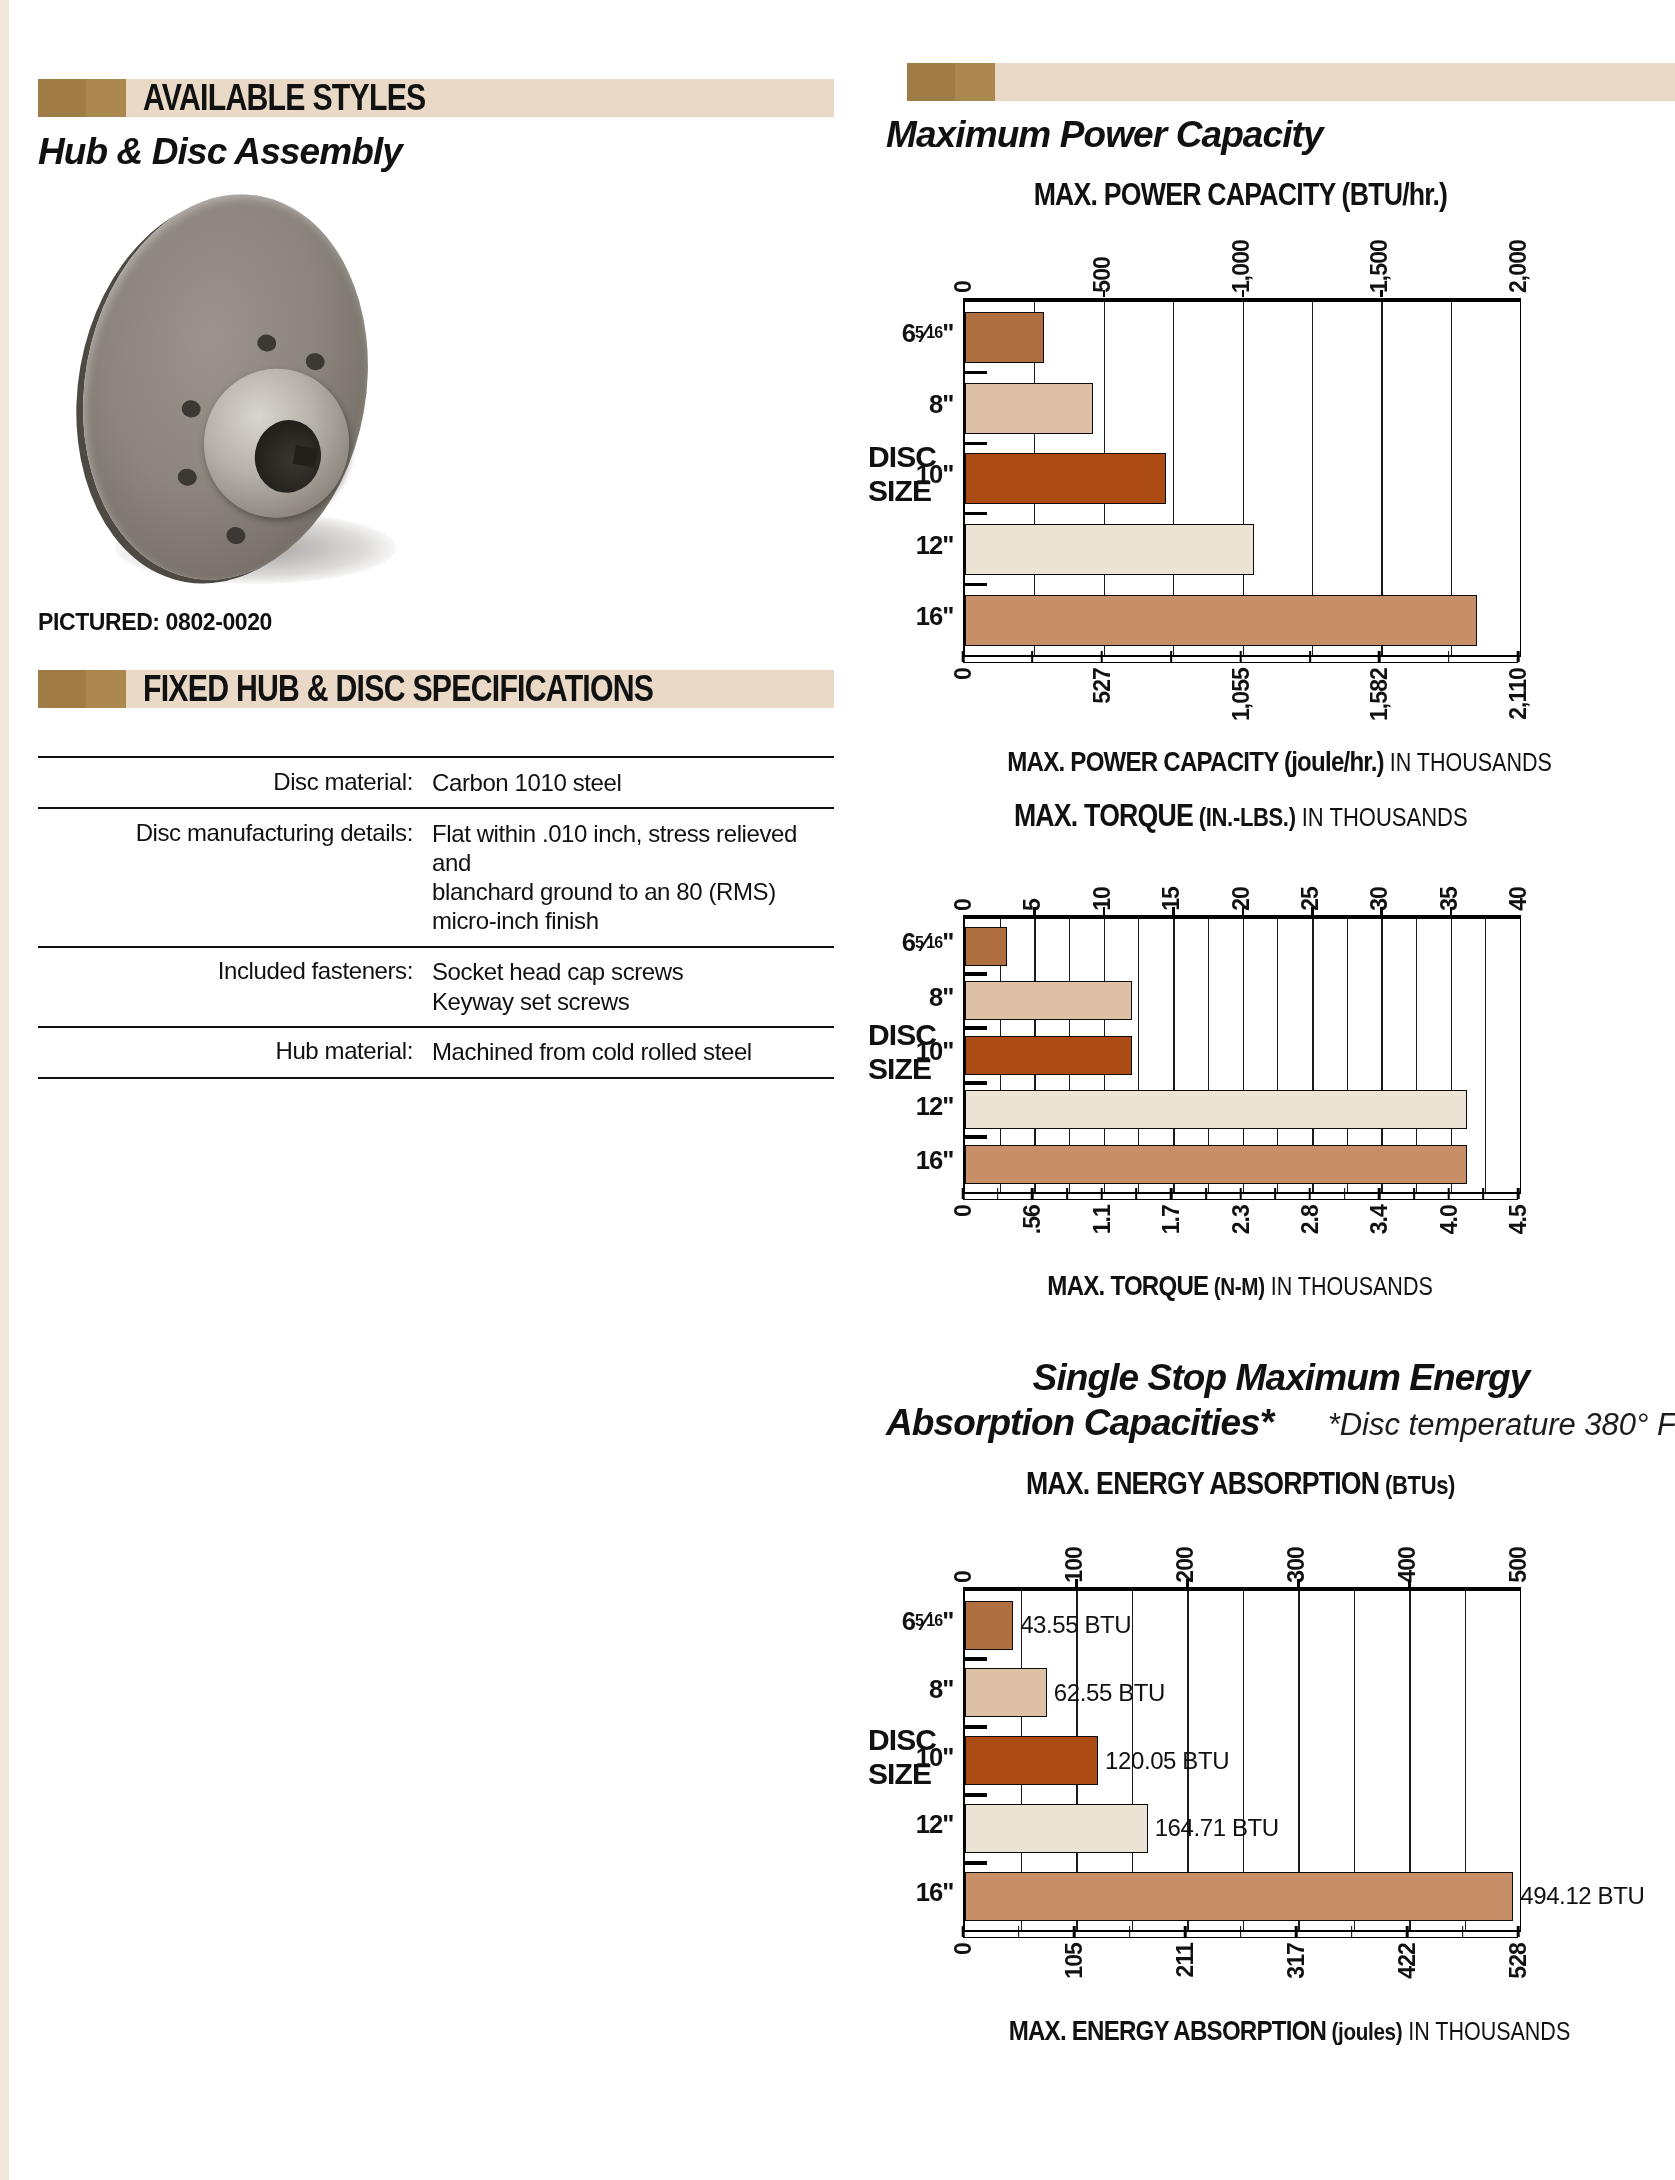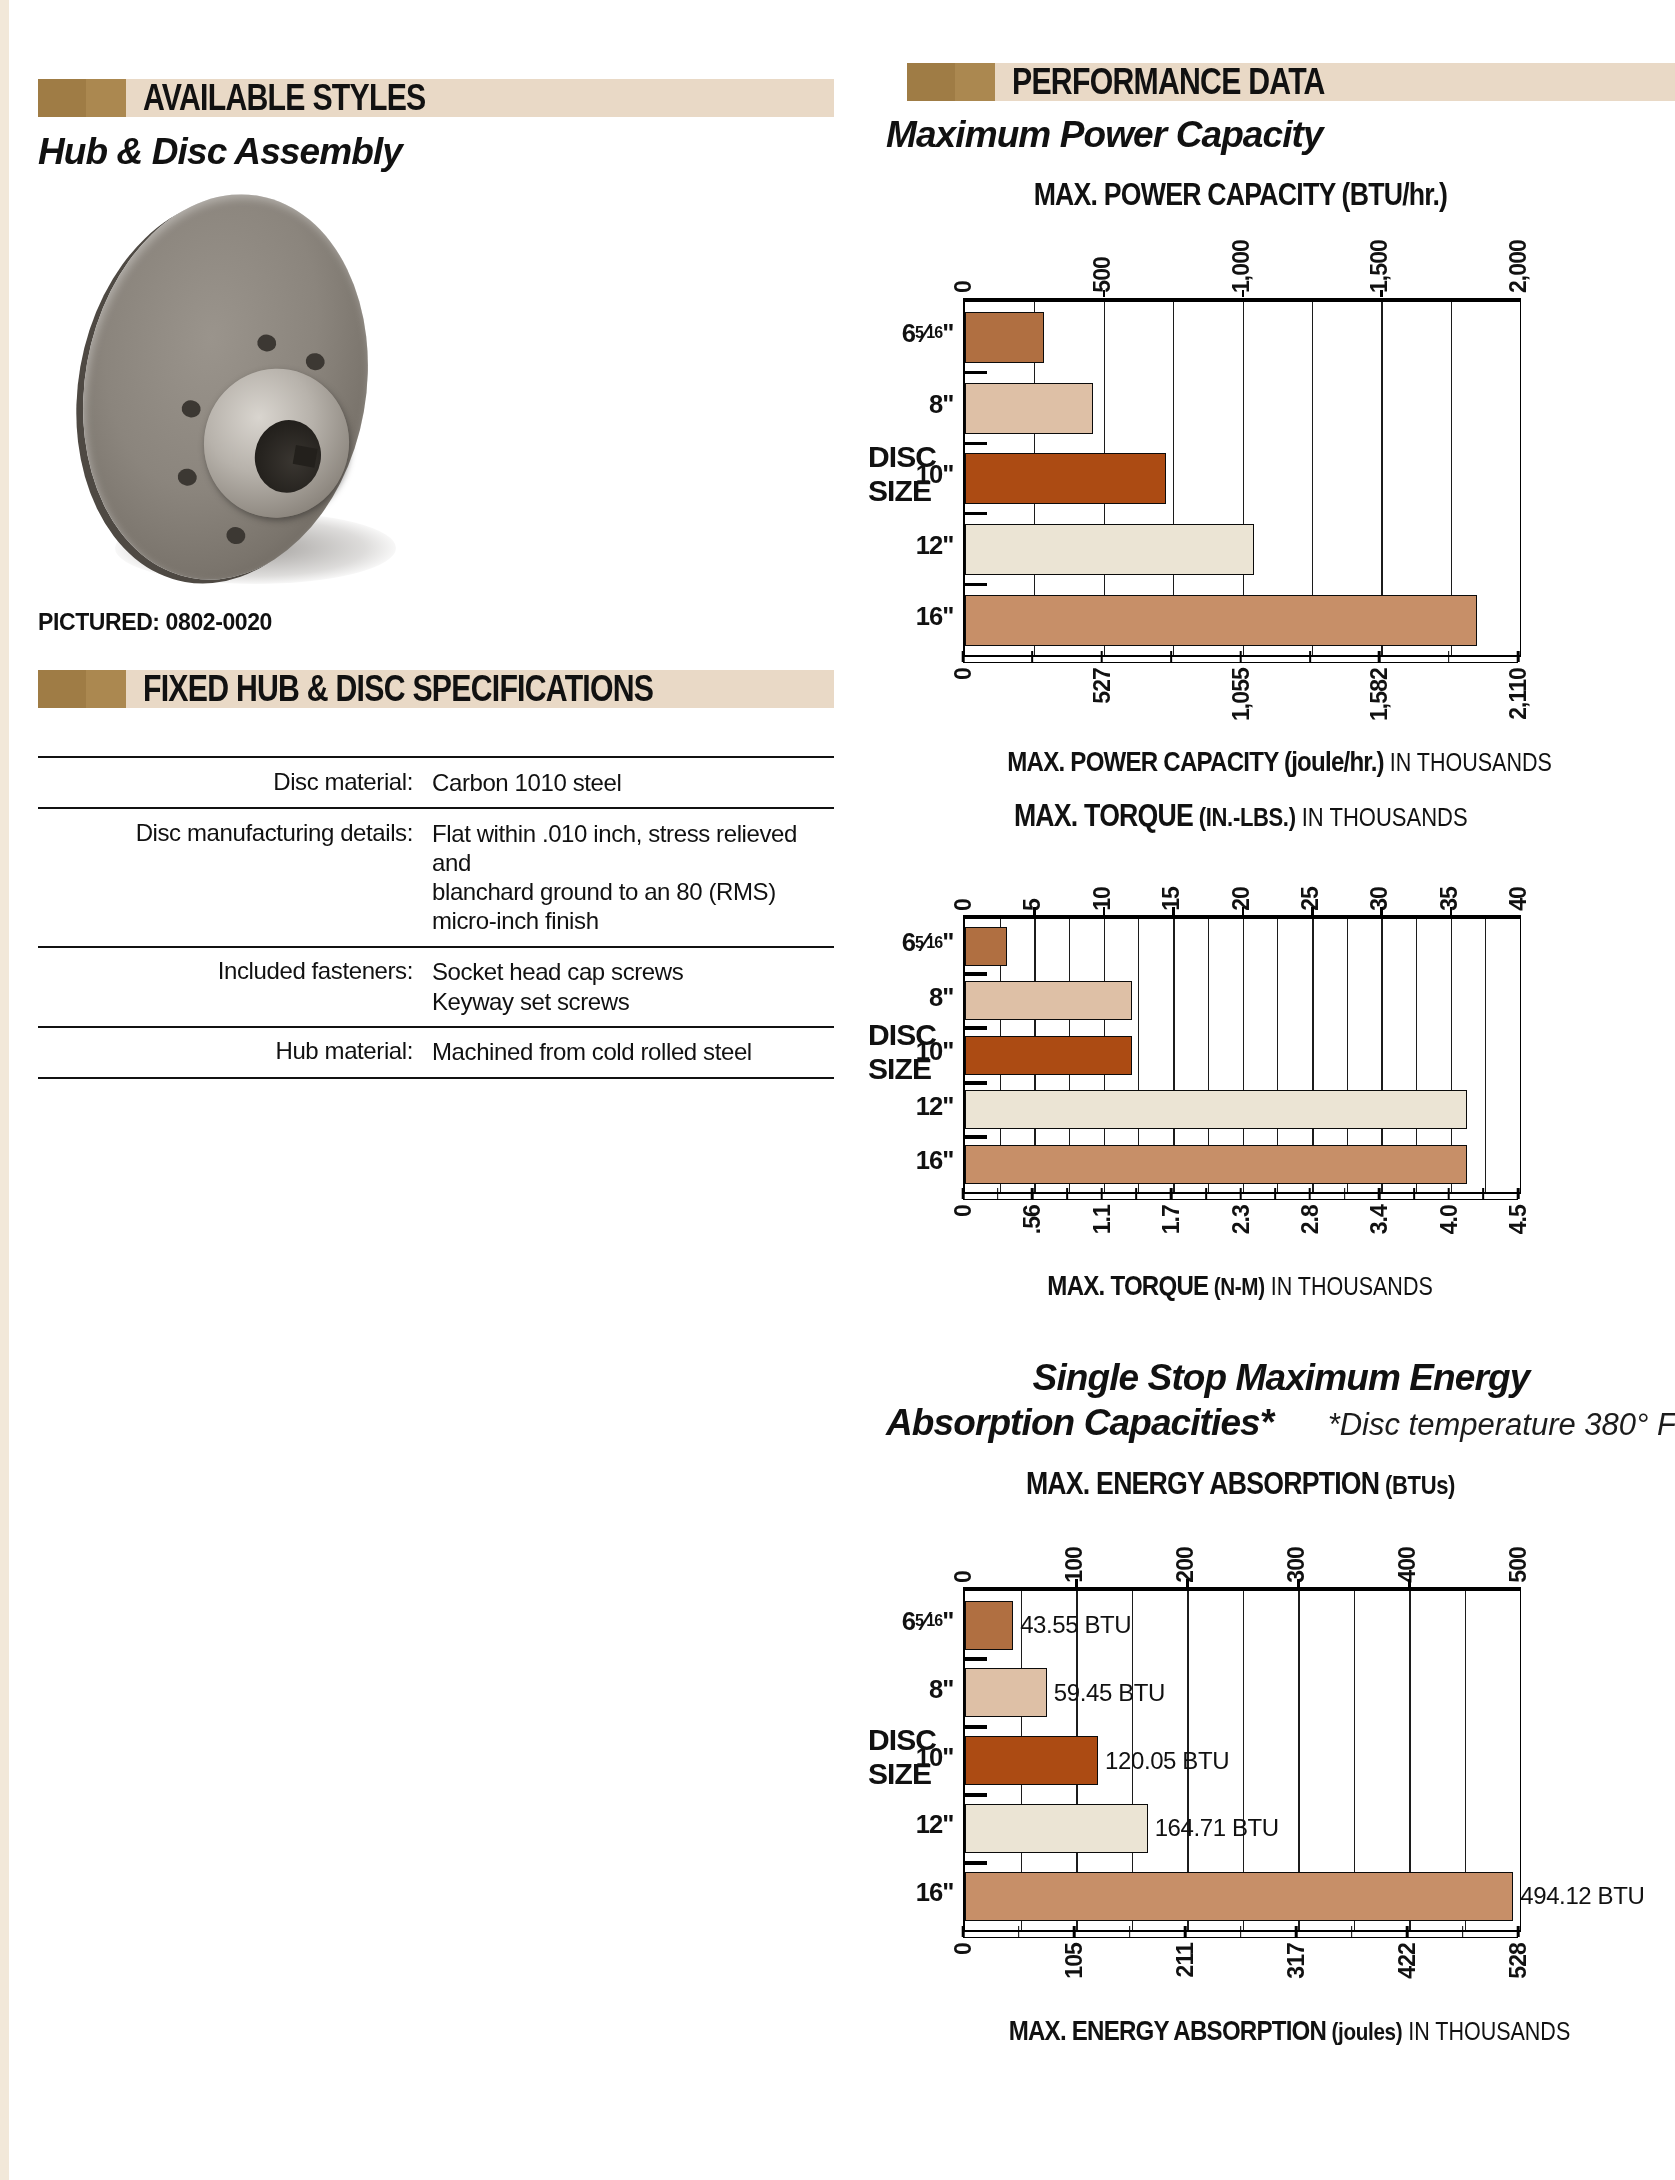--- a/index.html
+++ b/index.html
@@ -143,21 +143,20 @@
         <div class="spec-row">
           <div class="spec-label">Hub material:</div>
           <div class="spec-value">Machined from cold rolled steel</div>
         </div>
       </div>
   </div>
 
   <div class="col-right">
     <div class="band" style="margin-top:2.6px;margin-left:21px;width:768px;">
       <div class="gold"></div>
-      <div class="band-title"><span class="cond">PERFORMANCE DATA</span></div>
     </div>
 
     <div class="h-italic">Maximum Power Capacity</div>
 
     <section class="chart">
         <div class="c-title"><span class="cond-c"><span class="t-b">MAX. POWER CAPACITY (BTU/hr.)</span></span></div>
         <div class="axis-top" style="height: 85px;">
           <div class="vt-top" style="left: 0%;"><span class="v tick-txt">0</span></div>
           <div class="vt-top" style="left: 25%;"><span class="v tick-txt">500</span></div>
           <div class="vt-top" style="left: 50%;"><span class="v tick-txt">1,000</span></div>
@@ -349,21 +348,21 @@
             <div class="grid" style="left: 70%; width: 0.9px;"></div>
             <div class="grid" style="left: 80%; width: 1.7px;"></div>
             <div class="grid" style="left: 90%; width: 0.9px;"></div>
             <div class="topstub" style="left: calc(20% - 0.9px);"></div>
             <div class="topstub" style="left: calc(40% - 0.9px);"></div>
             <div class="topstub" style="left: calc(60% - 0.9px);"></div>
             <div class="topstub" style="left: calc(80% - 0.9px);"></div>
             <div class="bar" style="top: 9.5px; height: 49px; width: 8.71%; background: rgb(176, 111, 65);"></div>
             <div class="blab" style="left: calc(8.71% + 6.8px); top: 34px;">43.55 BTU</div>
             <div class="bar" style="top: 77px; height: 49px; width: 14.786%; background: rgb(222, 192, 166);"></div>
-            <div class="blab" style="left: calc(14.786% + 6.8px); top: 102px;">59.45 BTU</div>
+            <div class="blab" style="left: calc(14.786% + 6.8px); top: 102px;">62.55 BTU</div>
             <div class="bar" style="top: 145px; height: 49px; width: 24.01%; background: rgb(172, 75, 19);"></div>
             <div class="blab" style="left: calc(24.01% + 6.8px); top: 170px;">120.05 BTU</div>
             <div class="bar" style="top: 213px; height: 49px; width: 32.942%; background: rgb(235, 228, 212);"></div>
             <div class="blab" style="left: calc(32.942% + 6.8px); top: 237px;">164.71 BTU</div>
             <div class="bar" style="top: 281px; height: 49px; width: 98.824%; background: rgb(199, 143, 104);"></div>
             <div class="blab" style="left: calc(98.824% + 6.8px); top: 305px;">494.12 BTU</div>
             <div class="cattick" style="top: 66px;"></div>
             <div class="cattick" style="top: 134px;"></div>
             <div class="cattick" style="top: 202px;"></div>
             <div class="cattick" style="top: 270px;"></div>

